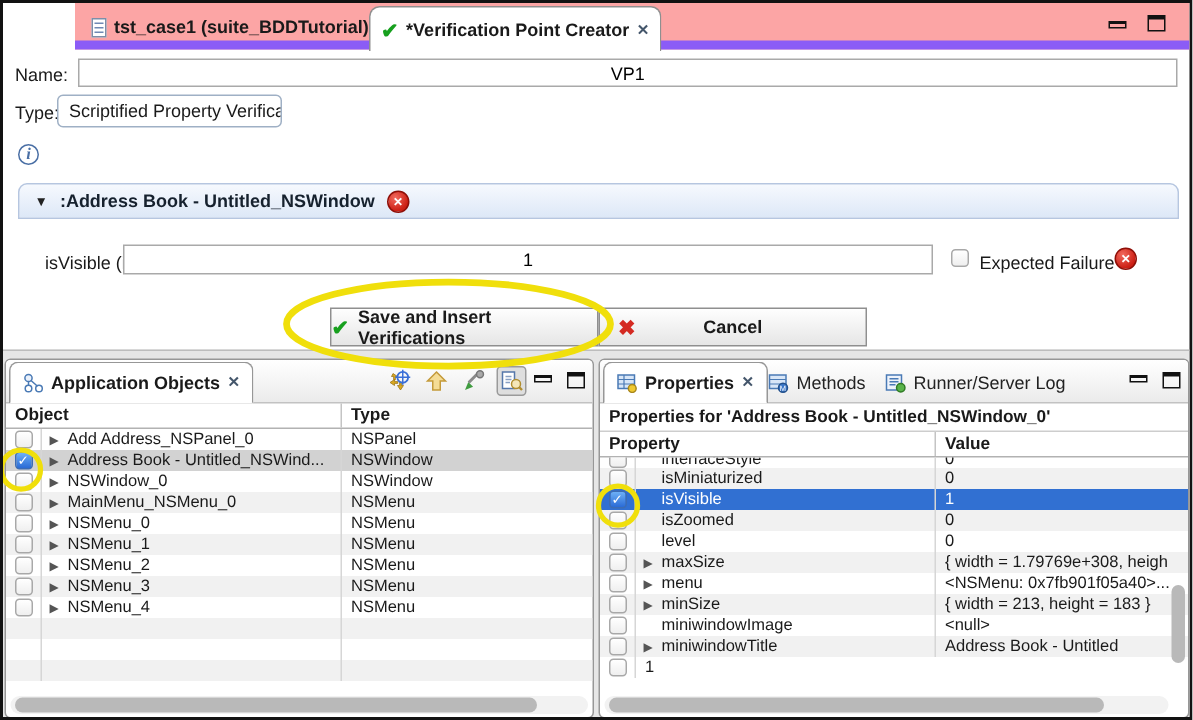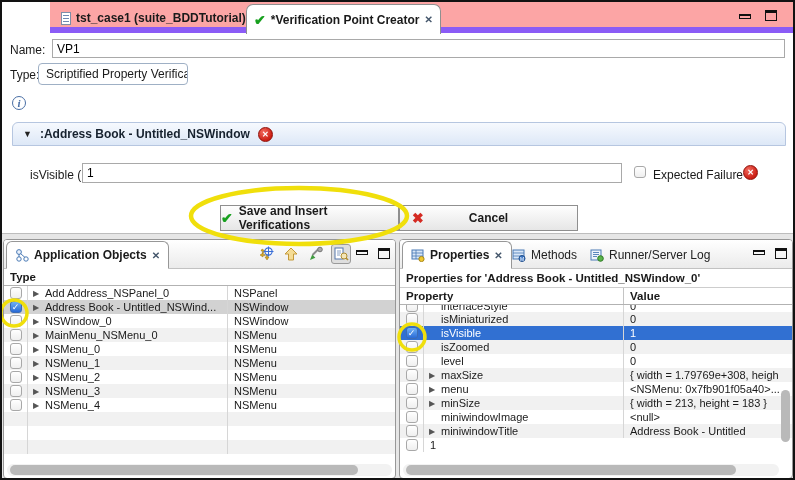--- a/index.html
+++ b/index.html
@@ -20,21 +20,21 @@
   .fileicon:before { content:""; position:absolute; left:1px; top:2px; width:6px; height:1px;
                      background:#6f89b4; box-shadow:0 3px 0 #6f89b4, 0 6px 0 #6f89b4; }
   .greencheck { color:#17a01e; font-size:14px; font-weight:bold; line-height:1; }
   .winbtns { position:absolute; right:16px; top:8px; display:flex; gap:14px; align-items:center; }
   .minico { width:12px; height:5px; border:1px solid #111; border-width:2px 1px 1px 1px; margin-top:2px; }
   .maxico { width:12px; height:11px; border:1px solid #111; border-top-width:3px; }
 
   
   .lbl { position:absolute; font-size:12px; }
   .txtinput { position:absolute; border:1px solid #a9a9a9; background:#fff; padding:2px 4px;
-              font-size:12px; font-family:"Liberation Sans",sans-serif; }
+              font-size:12px; font-family:"Liberation Sans",sans-serif;text-align:center; }
   .dropdown { position:absolute; left:36px; top:61px; width:150px; height:22px;
               border:1px solid #9fb0c5; border-radius:4px; background:#fff;
               display:flex; align-items:center; overflow:hidden; }
   .dropdown .dtext { flex:1; padding-left:7px; font-size:12px; white-space:nowrap; }
 
   .infoico { position:absolute; left:10px; top:94px; width:14px; height:14px; border:1px solid #4a6fa5;
              border-radius:50%; color:#4a6fa5; font-family:"Liberation Serif",serif; font-style:italic;
              font-weight:bold; font-size:11px; text-align:center; line-height:13px; }
 
   .section { position:absolute; left:10px; top:120px; width:774px; height:24px;
@@ -203,20 +203,21 @@
               <path d="M13 12l2 2" stroke="#b08d2f" stroke-width="1.6"></path>
             </svg>
           </span>
         </div>
         <div class="pwinbtns">
           <span class="minico"></span>
           <span class="maxico"></span>
         </div>
       </div>
       <div class="colhdr">
+        <span class="c1">Object</span>
         <span class="c2">Type</span>
       </div>
       <div id="left-rows">
           <div class="trow">
             <span class="cbcell">
               <span class="cb"></span>
             </span>
             <span class="namecell">
               <span class="exp">▶</span>
               <span>Add Address_NSPanel_0</span>

